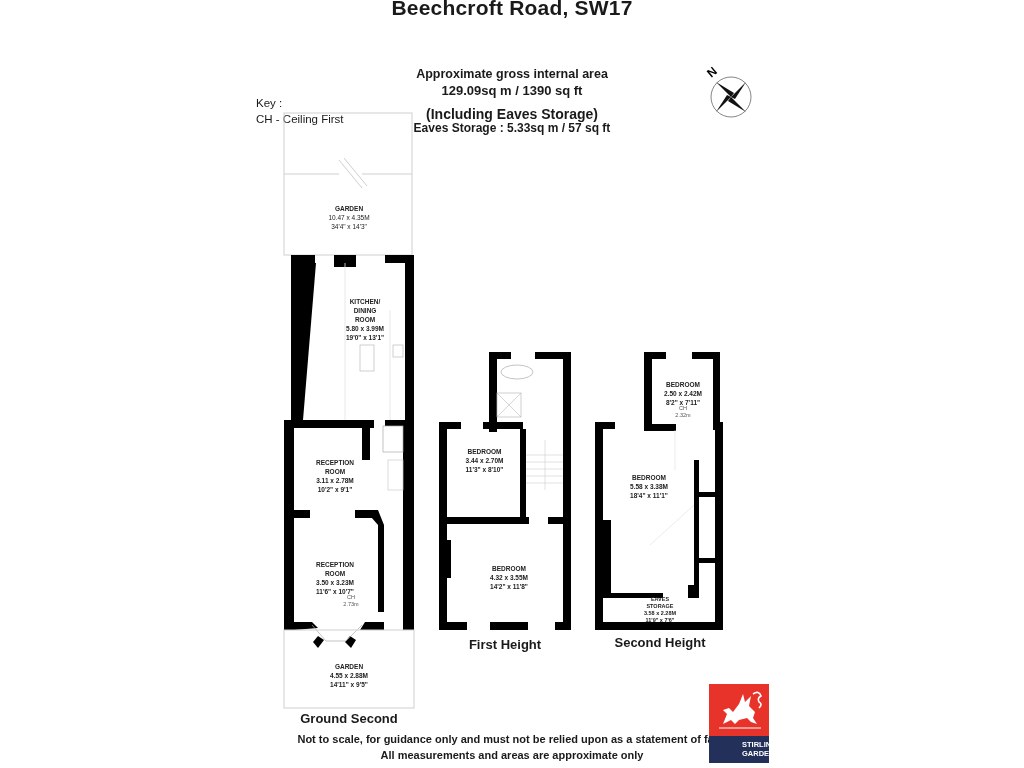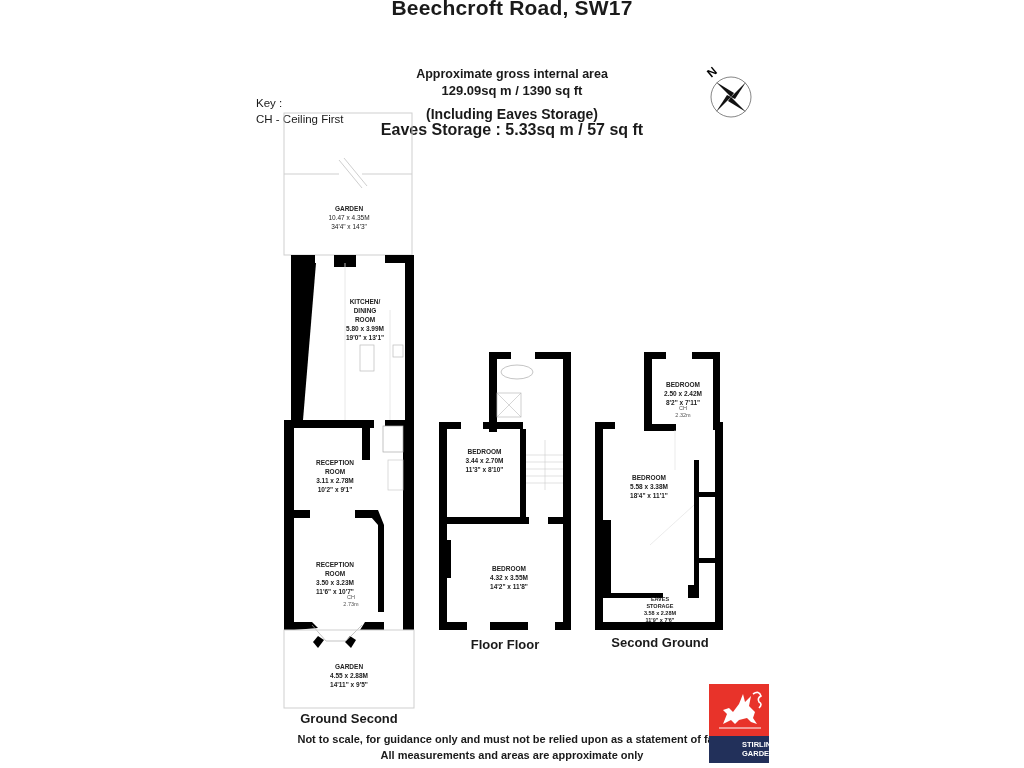--- a/index.html
+++ b/index.html
@@ -3,21 +3,21 @@
 <meta charset="utf-8">
 <style>
   html, body { margin:0; padding:0; background:#ffffff; }
   body { width:1024px; height:768px; position:relative; overflow:hidden; font-family:"Liberation Sans", sans-serif; color:#1a1a1a; }
   .abs { position:absolute; }
   .title { left:0; width:1024px; top:-4px; text-align:center; font-size:21px; font-weight:bold; letter-spacing:0.2px; }
   .hdr { left:0; width:1024px; text-align:center; font-weight:bold;margin-top:46px; }
   .hdr.sub { top:21px; font-size:12.5px; }
   .hdr.l1 { top:37px; font-size:13px; }
   .hdr.l2 { top:60px; font-size:14px; }
-  .hdr.l3 { top:75px; font-size:16px; }
+  .hdr.l3 { top:75px; font-size:12px; }
   .key { left:256px; font-size:11.5px;margin-top:20px; }
   .floor-label { font-size:13px; font-weight:bold; text-align:center; }
   .room { font-size:6.5px; font-weight:bold; text-align:center; line-height:9px; color:#222; }
   .ch { font-size:5.5px; text-align:center; line-height:7px; color:#555; }
   .disclaimer { left:0; width:1024px; text-align:center; font-size:11px; font-weight:bold; }
   .logo { left:709px; top:684px; width:60px; height:79px; }
   .logo .top { width:60px; height:52px; background:#e8332a; position:relative; }
   .logo .bot { width:60px; height:27px; background:#22305a; color:#fff; font-size:7.5px; font-weight:bold; text-align:center; line-height:9px; padding-top:4px; box-sizing:border-box;padding-left:33px; }
   svg { position:absolute; left:0; top:0; }
 </style>
@@ -171,21 +171,21 @@
 <div class="abs room" style="left:452px; top:447px; width:65px;">
   <div>BEDROOM</div>
   <div>3.44 x 2.70M</div>
   <div>11'3" x 8'10"</div>
 </div>
 <div class="abs room" style="left:474px; top:564px; width:70px;">
   <div>BEDROOM</div>
   <div>4.32 x 3.55M</div>
   <div>14'2" x 11'8"</div>
 </div>
-<div class="abs floor-label" style="left:455px; top:637px; width:100px;">Floor Floor</div>
+<div class="abs floor-label" style="left:455px; top:637px; width:100px;">First Height</div>
 
 <div class="abs room" style="left:652px; top:380px; width:62px;">
   <div>BEDROOM</div>
   <div>2.50 x 2.42M</div>
   <div>8'2" x 7'11"</div>
 </div>
 <div class="abs ch" style="left:668px; top:405px; width:30px;">
   <div>CH</div>
   <div>2.32m</div>
 </div>
@@ -193,21 +193,21 @@
   <div>BEDROOM</div>
   <div>5.58 x 3.38M</div>
   <div>18'4" x 11'1"</div>
 </div>
 <div class="abs room" style="left:620px; top:596px; width:80px; font-size:5.5px; line-height:7px;">
   <div>EAVES</div>
   <div>STORAGE</div>
   <div>3.58 x 2.28M</div>
   <div>11'9" x 7'6"</div>
 </div>
-<div class="abs floor-label" style="left:610px; top:635px; width:100px;">Second Ground</div>
+<div class="abs floor-label" style="left:610px; top:635px; width:100px;">Second Height</div>
 
 <div class="abs disclaimer" style="top:733px; left:0;">Not to scale, for guidance only and must not be relied upon as a statement of fact.</div>
 <div class="abs disclaimer" style="top:749px; left:0;">All measurements and areas are approximate only</div>
 
 <div class="abs logo">
   <div class="top">
     <svg width="60" height="52" viewBox="0 0 60 52" style="position:absolute;left:0;top:0;">
       <path d="M14 40 L18 30 L14 26 L20 24 L24 28 L30 20 L34 10 L36 18 L42 12 L40 22 L46 28 L44 34 L48 40 L42 38 L38 34 L30 36 L26 40 L22 36 Z" fill="#fff"></path>
       <path d="M44 10 q6 -4 8 2 q-4 2 -2 6 q4 2 0 6" fill="none" stroke="#fff" stroke-width="1.6"></path>
       <line x1="10" y1="44" x2="52" y2="44" stroke="#fff" stroke-width="1"></line>

